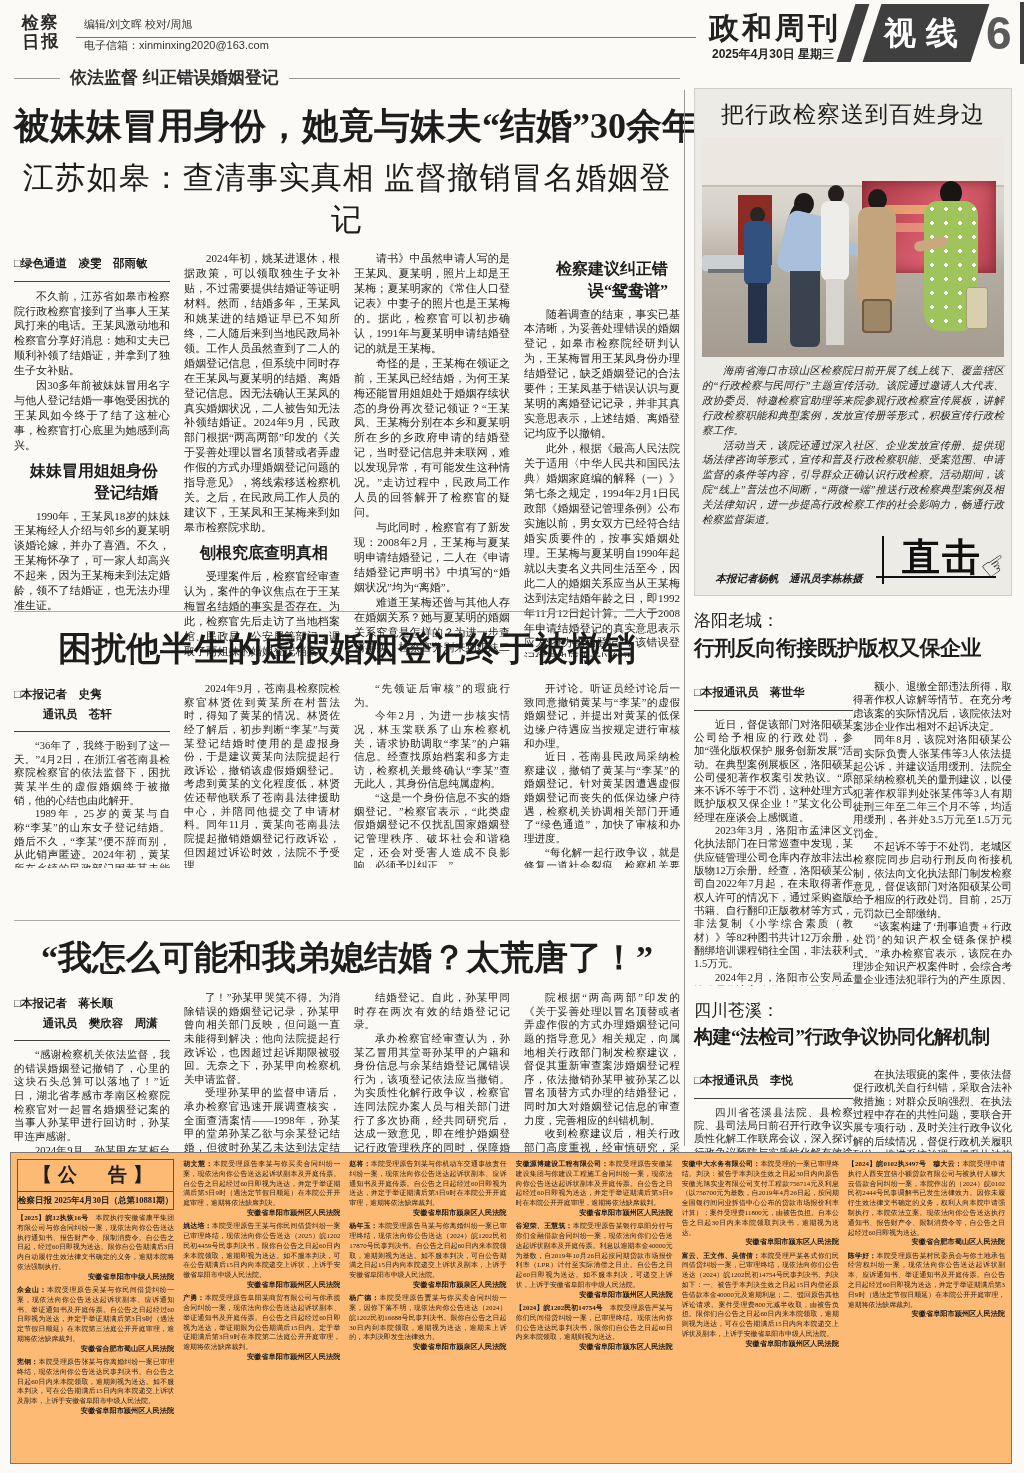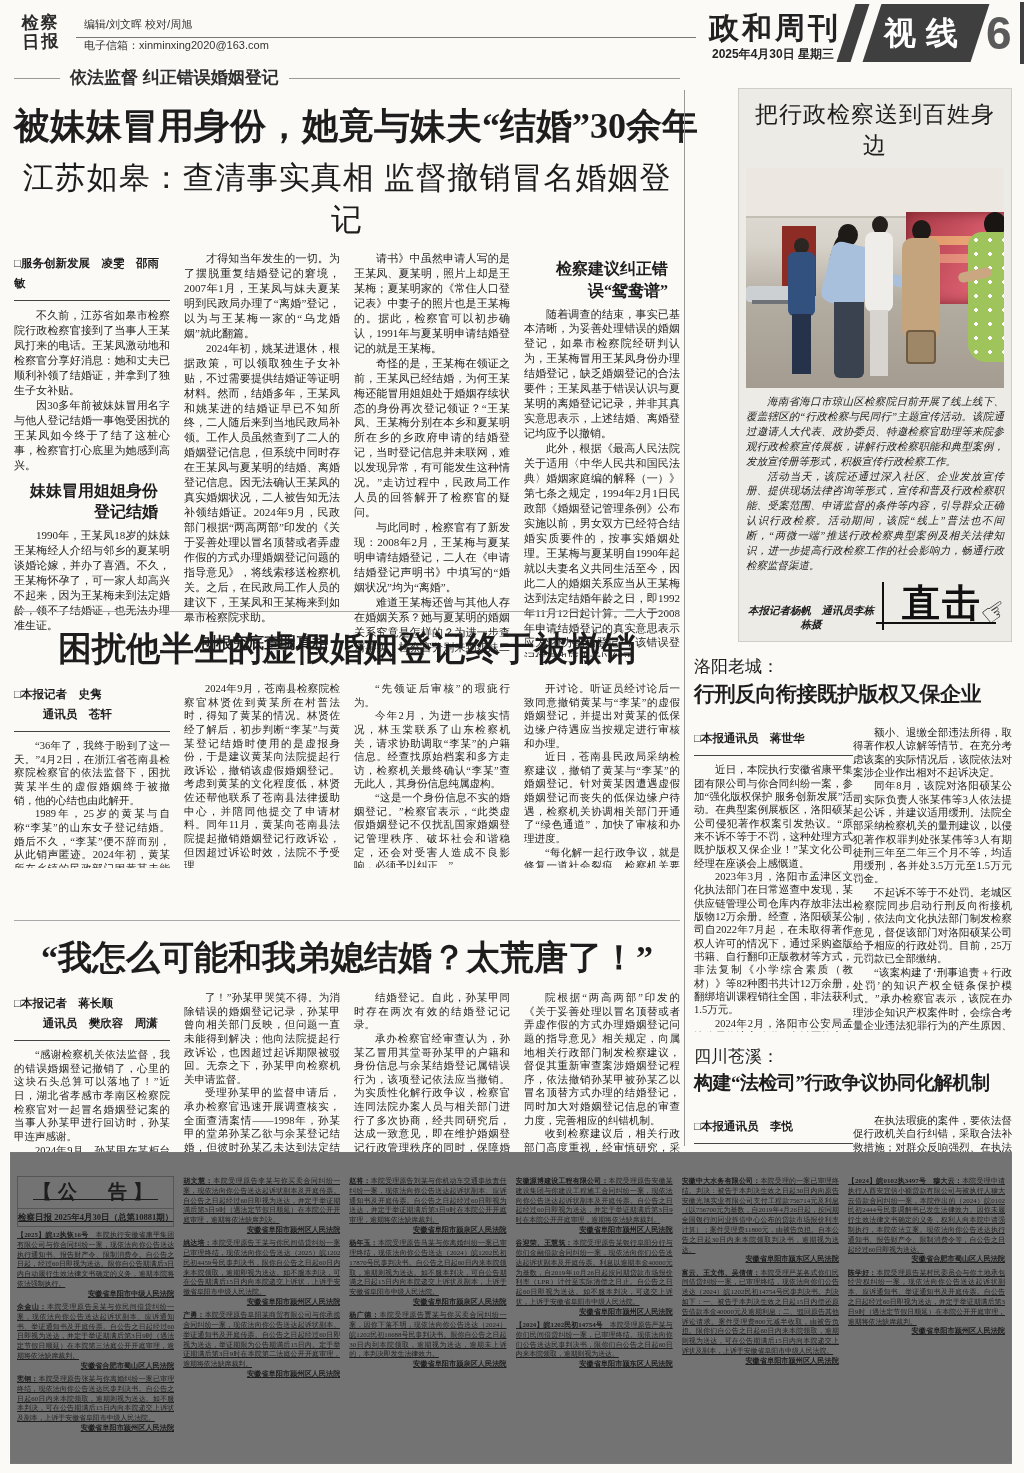--- a/index.html
+++ b/index.html
@@ -45,21 +45,21 @@
   .band{position:absolute;left:14px;width:666px;border-top:1px solid #aaa;}
   #band2{top:611px;height:279px;}
   #band3{top:892px;height:256px;border-bottom:1px solid #aaa;margin-top:28px;}
   .band .headline-l{text-align:center;font-size:34px;font-weight:bold;white-space:nowrap;margin:14px 0 10px;}
   .band .cols{font-size:10.5px;line-height:1.3;}
   #band2 .cols{height:186px;}
   #band3 .cols{height:178px;}
   
   #vrule{position:absolute;left:684px;top:90px;width:1px;height:1056px;background:#999;}
   #sidebar{position:absolute;left:694px;top:88px;width:318px;}
-  .photo-box{background:#edebe6;border:1px solid #cfcdc8;padding:7px 7px 9px;margin-left:44px;}
+  .photo-box{background:#edebe6;border:1px solid #cfcdc8;padding:7px 7px 9px;}
   .photo-title{text-align:center;font-size:23px;letter-spacing:1px;margin:3px 0 7px;}
   .photo{position:relative;height:220px;overflow:hidden;background:linear-gradient(#e6e2da 0%,#d7d2c9 35%,#b3aca1 60%,#a49c90 100%);}
   .photo div{position:absolute;}
   .caption{font-size:10.5px;font-style:italic;text-align:justify;line-height:1.42;margin-top:7px;}
   .caption p{margin:0;text-indent:2em;}
   .cap-row{display:flex;align-items:flex-end;margin-top:2px;}
   .credit{flex:1;font-size:10.5px;font-weight:bold;font-style:italic;text-align:center;}
   .zhiji{position:relative;width:128px;height:56px;}
   .zhiji .zj-text{position:absolute;right:22px;top:2px;font-size:38px;font-weight:900;
         font-family:"Liberation Sans","DejaVu Sans",sans-serif;letter-spacing:2px;color:#111;}
@@ -68,21 +68,21 @@
   .zhiji .hand{position:absolute;right:-4px;top:18px;font-size:30px;transform:rotate(-35deg);color:#111;}
   .side-art{margin-top:13px;}
   .side-kicker{font-size:17px;margin:2px 0 2px;}
   .side-headline{font-size:21px;font-weight:bold;white-space:nowrap;letter-spacing:-0.5px;margin:0 0 8px;}
   .side-headline.small{font-size:19px;}
   .side-art .cols{gap:0;font-size:10.5px;line-height:1.27;margin-top:18px;}
   #luoyang-cols{height:306px;}
   #cangxi-cols{height:196px;}
   
   #announce{position:absolute;left:10px;top:1152px;width:1002px;height:312px;border:1px solid #777;
-        background:#737373;padding:23px 6px;box-sizing:border-box;text-decoration:underline;}
+        background:#fdba74;padding:6px 6px;box-sizing:border-box;}
   .ncols{display:flex;gap:9px;height:100%;overflow:hidden;}
   .ncol{flex:1;overflow:hidden;font-size:6.9px;line-height:1.42;text-align:justify;}
   .ann-head{border:1px solid #555;margin-bottom:3px;padding:2px 0 3px;text-align:center;}
   .ann-title{font-size:19px;font-weight:bold;letter-spacing:6px;}
   .ann-issue{font-size:8.5px;font-weight:bold;border-top:1px solid #555;margin-top:2px;padding-top:2px;}
   .notice{margin:0 0 3px;}
   .notice b.lead{font-weight:bold;}
   .notice .court{display:block;text-align:right;font-weight:bold;font-size:7.2px;}
 </style>
 </head>
@@ -108,29 +108,28 @@
     <div class="kicker-row">
       <div class="kicker-dash"></div>
       <div class="kicker-line"></div>
       <span class="kicker-text">依法监督 纠正错误婚姻登记</span>
     </div>
     <div class="headline-xl">被妹妹冒用身份，她竟与妹夫“结婚”30余年</div>
     <div class="deck">江苏如皋：查清事实真相  监督撤销冒名婚姻登记</div>
     <div class="cols">
         <div class="col">
           <div class="byline">
-            <div>□服务创新发展　凌雯　邵雨敏</div>
+            <div>□绿色通道　凌雯　邵雨敏</div>
           </div>
           <p>不久前，江苏省如皋市检察院行政检察官接到了当事人王某凤打来的电话。王某凤激动地和检察官分享好消息：她和丈夫已顺利补领了结婚证，并拿到了独生子女补贴。</p>
           <p>因30多年前被妹妹冒用名字与他人登记结婚一事饱受困扰的王某凤如今终于了结了这桩心事，检察官打心底里为她感到高兴。</p>
           <h4>妹妹冒用姐姐身份登记结婚</h4>
           <p>1990年，王某凤18岁的妹妹王某梅经人介绍与邻乡的夏某明谈婚论嫁，并办了喜酒。不久，王某梅怀孕了，可一家人却高兴不起来，因为王某梅未到法定婚龄，领不了结婚证，也无法办理准生证。</p>
         </div>
         <div class="col">
-          <p>才得知当年发生的一切。为了摆脱重复结婚登记的窘境，2007年1月，王某凤与妹夫夏某明到民政局办理了“离婚”登记，以为与王某梅一家的“乌龙婚姻”就此翻篇。</p>
           <p>2024年初，姚某进退休，根据政策，可以领取独生子女补贴，不过需要提供结婚证等证明材料。然而，结婚多年，王某凤和姚某进的结婚证早已不知所终，二人随后来到当地民政局补领。工作人员虽然查到了二人的婚姻登记信息，但系统中同时存在王某凤与夏某明的结婚、离婚登记信息。因无法确认王某凤的真实婚姻状况，二人被告知无法补领结婚证。2024年9月，民政部门根据“两高两部”印发的《关于妥善处理以冒名顶替或者弄虚作假的方式办理婚姻登记问题的指导意见》，将线索移送检察机关。之后，在民政局工作人员的建议下，王某凤和王某梅来到如皋市检察院求助。</p>
           <h4>刨根究底查明真相</h4>
           <p>受理案件后，检察官经审查认为，案件的争议焦点在于王某梅冒名结婚的事实是否存在。为此，检察官先后走访了当地档案馆、民政局、公安局等部门，调取了两姐妹的婚姻登记档案、户籍底册、常住人口登记表等资料。</p>
         </div>
         <div class="col">
           <p>请书》中虽然申请人写的是王某凤、夏某明，照片上却是王某梅；夏某明家的《常住人口登记表》中妻子的照片也是王某梅的。据此，检察官可以初步确认，1991年与夏某明申请结婚登记的就是王某梅。</p>
           <p>奇怪的是，王某梅在领证之前，王某凤已经结婚，为何王某梅还能冒用姐姐处于婚姻存续状态的身份再次登记领证？“王某凤、王某梅分别在本乡和夏某明所在乡的乡政府申请的结婚登记，当时登记信息并未联网，难以发现异常，有可能发生这种情况。”走访过程中，民政局工作人员的回答解开了检察官的疑问。</p>
           <p>与此同时，检察官有了新发现：2008年2月，王某梅与夏某明申请结婚登记，二人在《申请结婚登记声明书》中填写的“婚姻状况”均为“离婚”。</p>
           <p>难道王某梅还曾与其他人存在婚姻关系？她与夏某明的婚姻关系究竟是怎样的？为进一步查清事实，检察官分别来到姐妹二人生活的村居开展调查。通过走访村干部、村民组长、邻居等人，检察官了解到，王某梅冒用王某凤身份结婚的情况属实，且姐妹俩自始至终都只有一段婚姻，从未与第三人存在婚姻关系。民政局的登记记录也显示，王某梅也只有2008年与夏某明的婚姻登记信息。</p>
         </div>
@@ -199,21 +198,21 @@
     </div>
 
     <div class="side-art">
       <div class="side-kicker">洛阳老城：</div>
       <div class="side-headline">行刑反向衔接既护版权又保企业</div>
       <div class="cols" id="luoyang-cols">
           <div class="col">
             <div class="byline">
               <div>□本报通讯员　蒋世华</div>
             </div>
-            <p>近日，本院执行安徽省康平集团有限公司与你合同纠纷一案，参加“强化版权保护 服务创新发展”活动。在典型案例展板区，洛阳硕某公司侵犯著作权案引发热议。“原来不诉不等于不罚，这种处理方式既护版权又保企业！”某文化公司经理在座谈会上感慨道。</p>
+            <p>近日，督促该部门对洛阳硕某公司给予相应的行政处罚，参加“强化版权保护 服务创新发展”活动。在典型案例展板区，洛阳硕某公司侵犯著作权案引发热议。“原来不诉不等于不罚，这种处理方式既护版权又保企业！”某文化公司经理在座谈会上感慨道。</p>
             <p>2023年3月，洛阳市孟津区文化执法部门在日常巡查中发现，某供应链管理公司仓库内存放非法出版物12万余册。经查，洛阳硕某公司自2022年7月起，在未取得著作权人许可的情况下，通过采购盗版书籍、自行翻印正版教材等方式，非法复制《小学综合素质（教材）》等82种图书共计12万余册，翻绑培训课程销往全国，非法获利1.5万元。</p>
             <p>2024年2月，洛阳市公安局孟津分局将该案移送至老城区检察院审查起诉。该院承办检察官经审查发现，该公司虽构成侵犯著作权罪，但具有违法数</p>
           </div>
           <div class="col">
             <p>额小、退缴全部违法所得，取得著作权人谅解等情节。在充分考虑该案的实际情况后，该院依法对案涉企业作出相对不起诉决定。</p>
             <p>同年8月，该院对洛阳硕某公司实际负责人张某伟等3人依法提起公诉，并建议适用缓刑。法院全部采纳检察机关的量刑建议，以侵犯著作权罪判处张某伟等3人有期徒刑三年至二年三个月不等，均适用缓刑，各并处3.5万元至1.5万元罚金。</p>
             <p>不起诉不等于不处罚。老城区检察院同步启动行刑反向衔接机制，依法向文化执法部门制发检察意见，督促该部门对洛阳硕某公司给予相应的行政处罚。目前，25万元罚款已全部缴纳。</p>
             <p>“该案构建了‘刑事追责＋行政处罚’的知识产权全链条保护模式。”承办检察官表示，该院在办理涉企知识产权案件时，会综合考量企业违法犯罪行为的产生原因、实质社会危害性等，准确作出处理，做到依法惩治犯罪与保护企业合法权益并重。</p>
           </div>
         </div>

